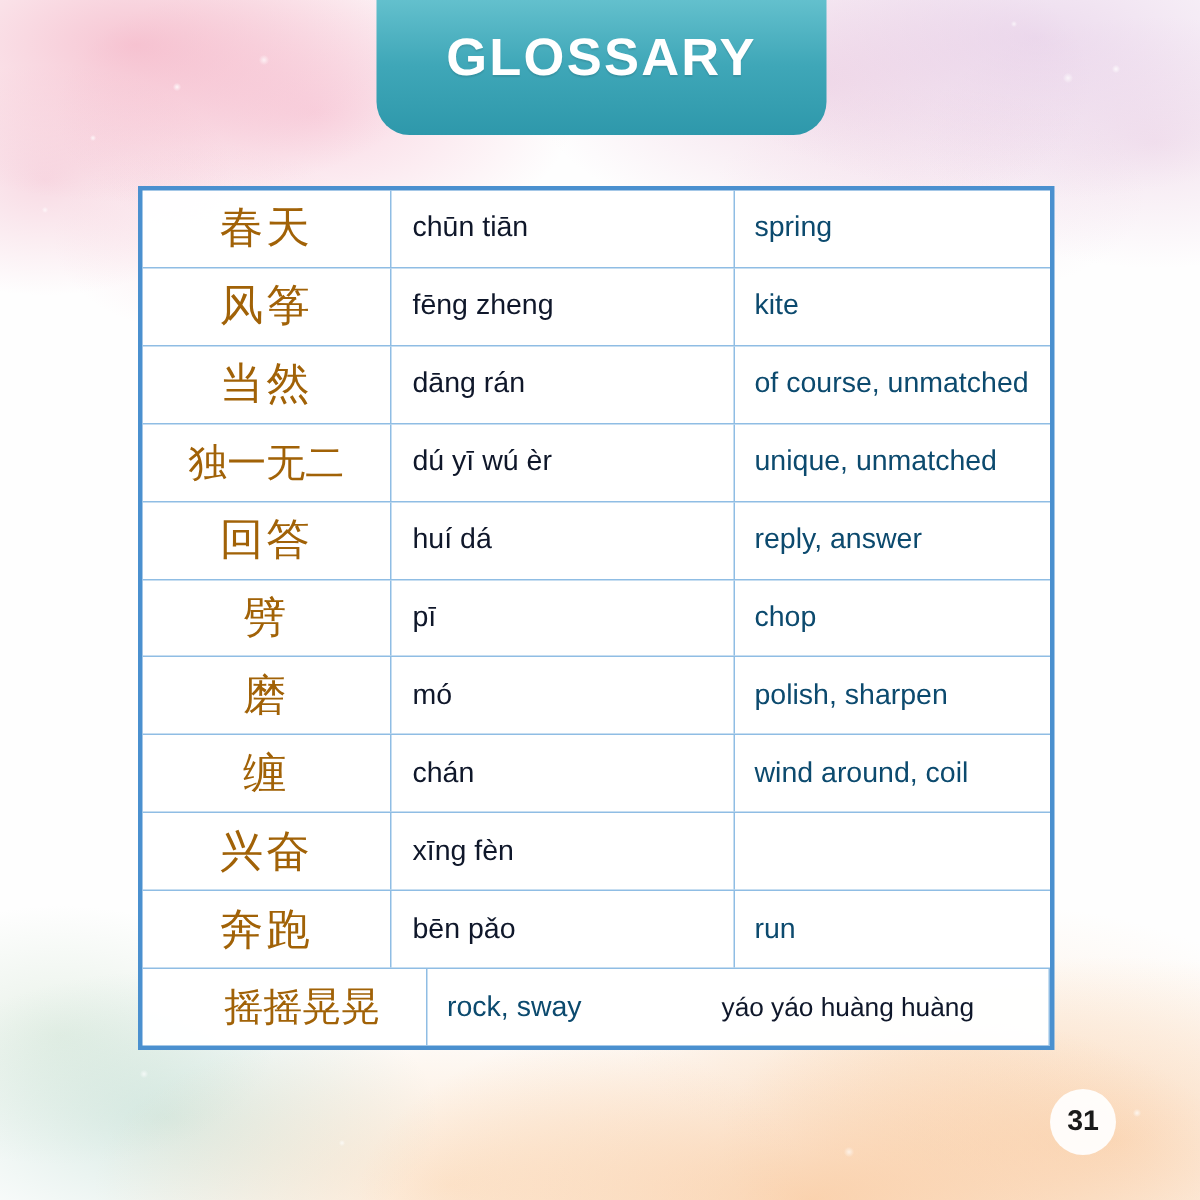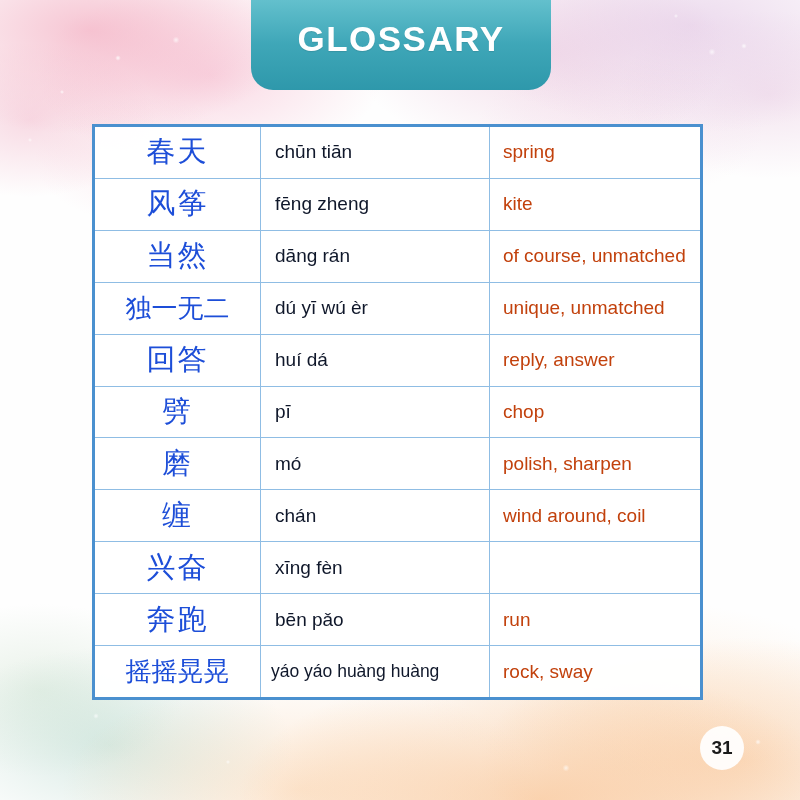--- a/index.html
+++ b/index.html
@@ -109,38 +109,38 @@
     background: rgba(255,255,255,0.96);
     display: flex;
     flex-direction: column;
   }
   .row {
     flex: 1 1 0;
     display: flex;
     border-bottom: 1.5px solid #8fbde4;
     min-height: 0;
   }
-  .row:last-child { border-bottom: none; }
+  .row:last-child { border-bottom: none; padding-left: 24px; }
 
   .cell {
     box-sizing: border-box;
     display: flex;
     align-items: center;
     min-width: 0;
     overflow: hidden;
   }
   .cell-hanzi {
     width: 166px;
     flex: 0 0 166px;
     border-right: 1.5px solid #8fbde4;
     justify-content: center;
     padding: 0 6px;
     font-family: "DejaVu Sans", "Liberation Sans", sans-serif;
     font-size: 29px;
-    color: #1d4ed8;
+    color: #a16207;
     letter-spacing: 2px;
     white-space: nowrap;
   }
   .cell-hanzi.long {
     font-size: 26px;
     letter-spacing: 0px;
   }
   .cell-pinyin {
     width: 229px;
     flex: 0 0 229px;
@@ -151,21 +151,21 @@
     color: #0f172a;
     white-space: nowrap;
   }
   .cell-pinyin.tight { font-size: 17.5px; padding-left: 10px; }
   .cell-english {
     flex: 1 1 auto;
     padding-left: 13px;
     padding-right: 6px;
     font-family: "Liberation Sans", sans-serif;
     font-size: 19px;
-    color: #c2410c;
+    color: #0c4a6e;
     white-space: nowrap;
   }
 
   
   .page-number {
     position: absolute;
     left: 700px;
     top: 726px;
     width: 44px;
     height: 44px;
@@ -240,22 +240,22 @@
         <div class="cell cell-hanzi">兴奋</div>
         <div class="cell cell-pinyin">xīng fèn</div>
       </div>
       <div class="row">
         <div class="cell cell-hanzi">奔跑</div>
         <div class="cell cell-pinyin">bēn pǎo</div>
         <div class="cell cell-english">run</div>
       </div>
       <div class="row">
         <div class="cell cell-hanzi long">摇摇晃晃</div>
+        <div class="cell cell-english">rock, sway</div>
         <div class="cell cell-pinyin tight">yáo yáo huàng huàng</div>
-        <div class="cell cell-english">rock, sway</div>
       </div>
     </div>
 
   <div class="page-number">
     <span>31</span>
   </div>
 
 </div>
 
 </body></html>

